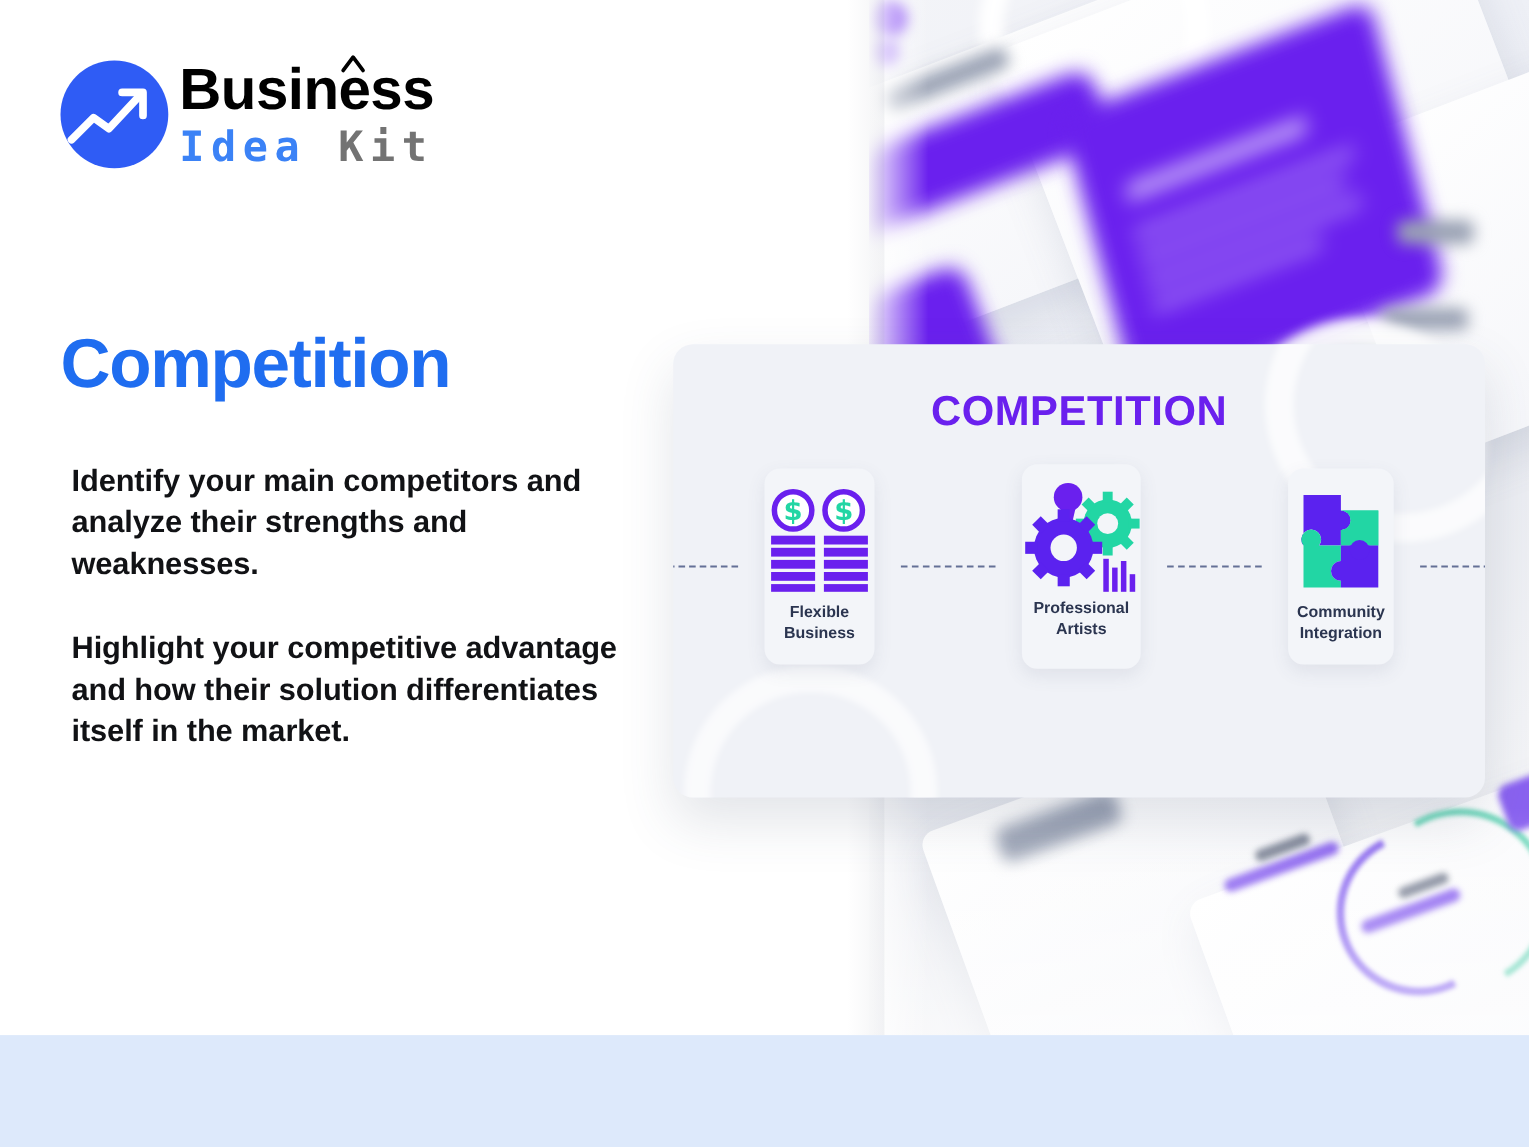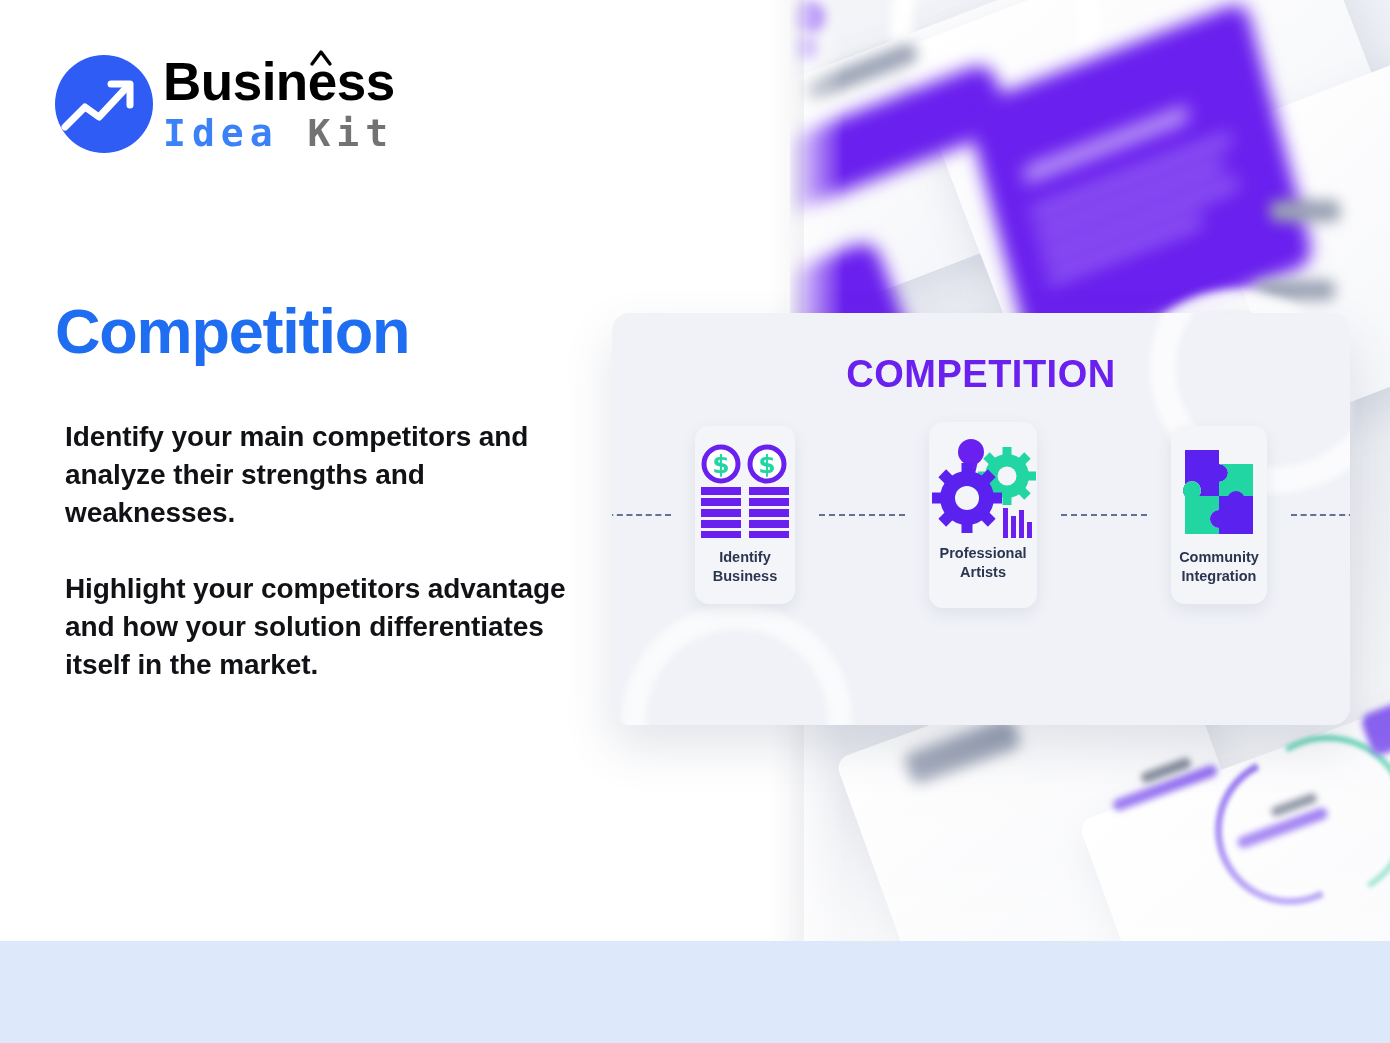--- a/index.html
+++ b/index.html
@@ -210,21 +210,21 @@
         <span class="logo-idea">Idea</span>
         <span class="logo-kit">Kit</span>
       </div>
     </div>
   </div>
 
   <div class="headline">Competition</div>
 
   <div class="body-block">
     <div class="body-p">Identify your main competitors and analyze their strengths and weaknesses.</div>
-    <div class="body-p">Highlight your competitors advantage and how your solution differentiates itself in the market.</div>
+    <div class="body-p">Highlight your competitive advantage and how their solution differentiates itself in the market.</div>
   </div>
 
   <div class="card">
     <div class="card-glow"></div>
     <div class="card-glow2"></div>
 
     <div class="card-title">COMPETITION</div>
 
     <div class="tiles">
       <div class="dash outer"></div>
@@ -248,21 +248,21 @@
                 <rect x="54" y="45" width="40" height="8"></rect>
                   <rect x="54" y="56" width="40" height="8"></rect>
                 <rect x="54" y="67" width="40" height="8"></rect>
                   <rect x="54" y="78" width="40" height="8"></rect>
                 <rect x="54" y="89" width="40" height="7"></rect>
               </g>
             </g>
           </svg>
         </div>
         <div class="tile-label">
-          <span>Identify</span><br>
+          <span>Flexible</span><br>
           <span>Business</span>
         </div>
       </div>
 
       <div class="dash"></div>
 
       <div class="tile mid">
         <div class="tile-icon">
           <svg width="108" height="104" viewBox="0 0 108 104" aria-hidden="true">
 

